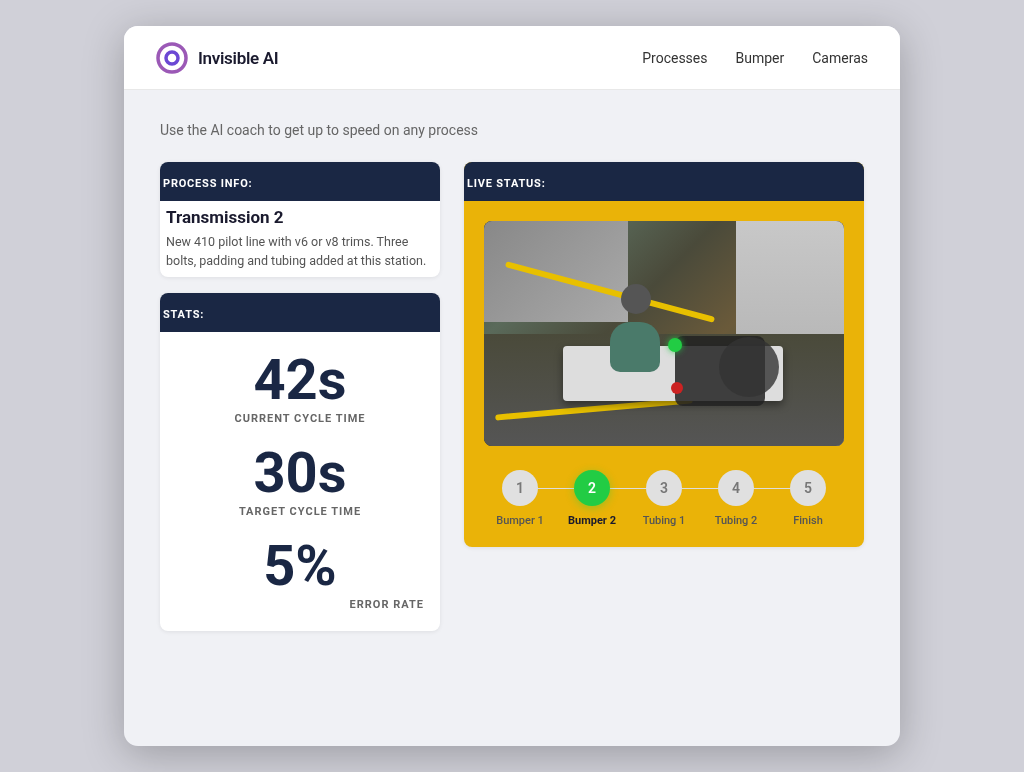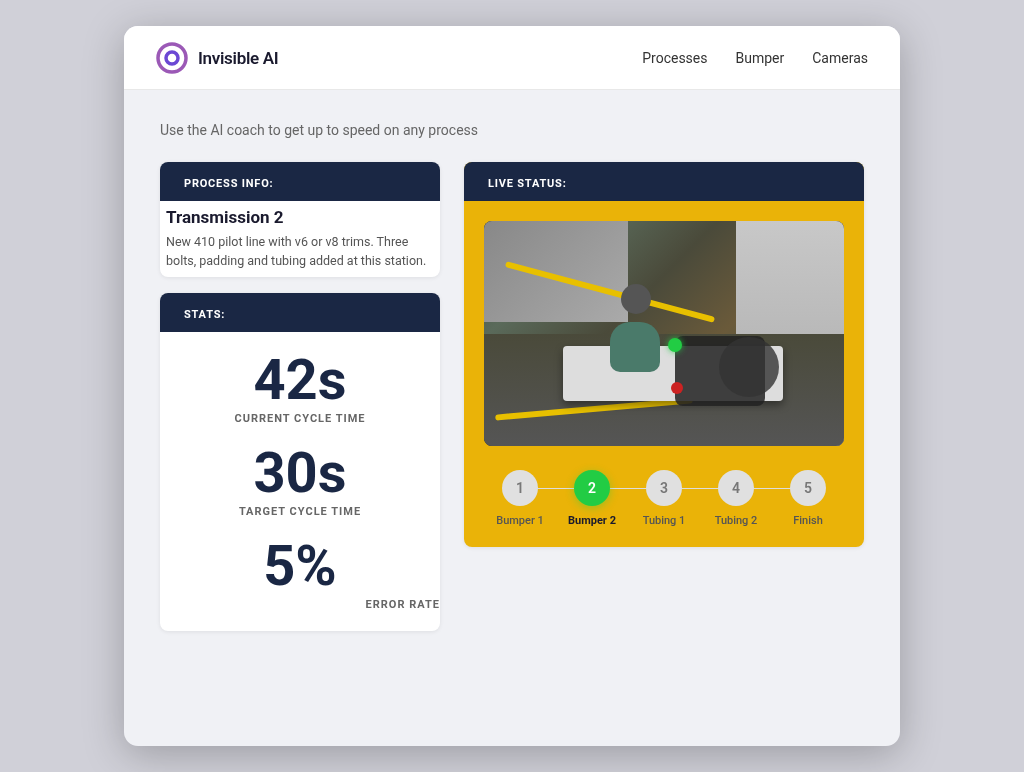--- a/index.html
+++ b/index.html
@@ -95,21 +95,21 @@
 
     
     .section-card {
       background: #fff;
       border-radius: 8px;
       overflow: hidden;
       box-shadow: 0 1px 4px rgba(0,0,0,0.08);
     }
     .section-header {
       background: #1a2744;
-      padding: 10px 24px;
+      padding: 10px 3px;
     }
     .section-header-text {
       font-size: 11px;
       font-weight: 700;
       color: #fff;
       letter-spacing: 0.8px;
       text-transform: uppercase;
     }
     .section-body {
       padding: 6px;
@@ -121,21 +121,21 @@
       margin-bottom: 6px;
     }
     .process-desc {
       font-size: 12.5px;
       color: #555;
       line-height: 1.5;
     }
 
     
     .stats-body {
-      padding: 20px 0;
+      padding: 20px 16px;
       text-align: center;
     }
     .stat-value {
       font-size: 56px;
       font-weight: 700;
       color: #1a2744;
       line-height: 1;
       margin-bottom: 4px;
     }
     .stat-label {

